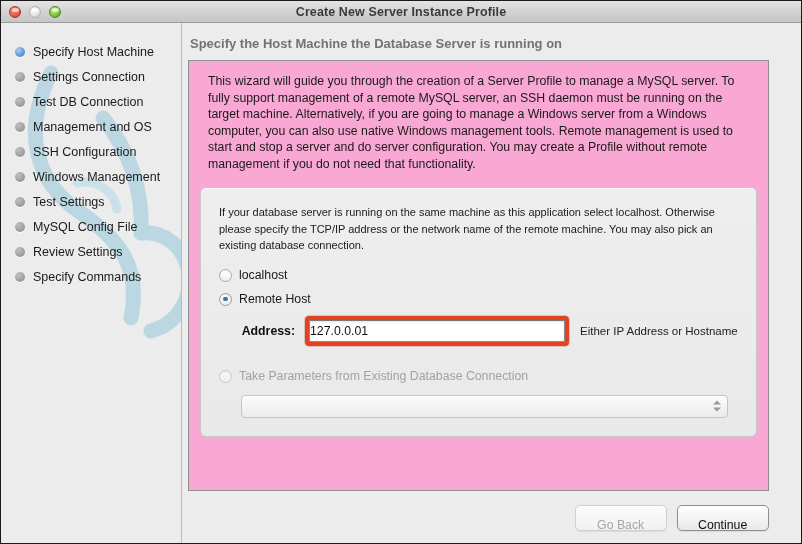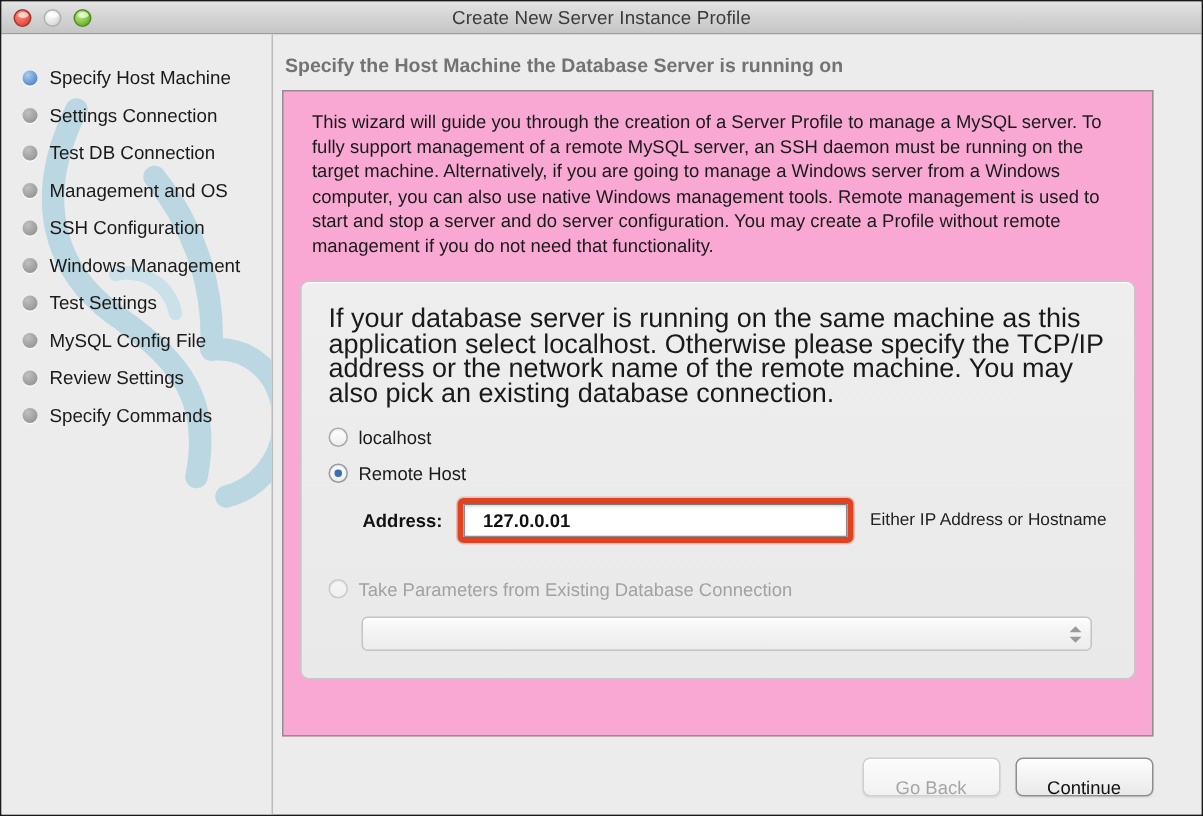--- a/index.html
+++ b/index.html
@@ -25,20 +25,21 @@
 
   
   .titlebar {
     position: relative;
     height: 22px;
     flex: 0 0 22px;
     background: linear-gradient(to bottom, #e4e4e4 0%, #d3d3d3 50%, #c6c6c6 100%);
     border-bottom: 1px solid #9c9c9c;
     display: flex;
     align-items: center;
+    font-weight: bold;
   }
   .traffic {
     display: flex;
     gap: 8px;
     padding-left: 8px;
     align-items: center;
   }
   .light {
     width: 12px; height: 12px;
     border-radius: 50%;
@@ -153,21 +154,21 @@
 
   .inner-panel {
     margin-top: 9px;
     border: 1px solid #c8c8c8;
     border-radius: 6px;
     background: linear-gradient(to bottom, #eeeeee 0%, #e9e9e9 100%);
     padding: 16px 18px 18px 18px;
     box-shadow: inset 0 1px 0 #f9f9f9;
   }
   .inner-text {
-    font-size: 18px;
+    font-size: 11px;
     color: #1a1a1a;
     line-height: 16.5px;
     margin-bottom: 11px;
   }
 
   .radio-row {
     display: flex;
     align-items: center;
     height: 21px;
     margin-bottom: 3px;
@@ -225,28 +226,27 @@
     padding: 0;
     line-height: 0;
     box-shadow: 0 0 0 1px rgba(200,60,30,0.25);
   }
   .address-input {
     width: 256px;
     height: 22px;
     font-family: "Liberation Sans", "DejaVu Sans", sans-serif;
     font-size: 12.3px;
     color: #111;
-    padding: 2px 12px;
+    padding: 2px 0;
     border: 1px solid #8c8c8c;
     border-top-color: #7a7a7a;
     background: #ffffff;
     outline: none;
     border-radius: 1px;
     box-shadow: inset 0 1px 2px rgba(0,0,0,0.12);
-    font-weight: bold;
   }
   .hint {
     font-size: 11.5px;
     color: #222;
     margin-left: 11px;
     white-space: nowrap;
   }
 
   .combo-row { padding-left: 22px; margin-top: 8px; }
   .combo {

